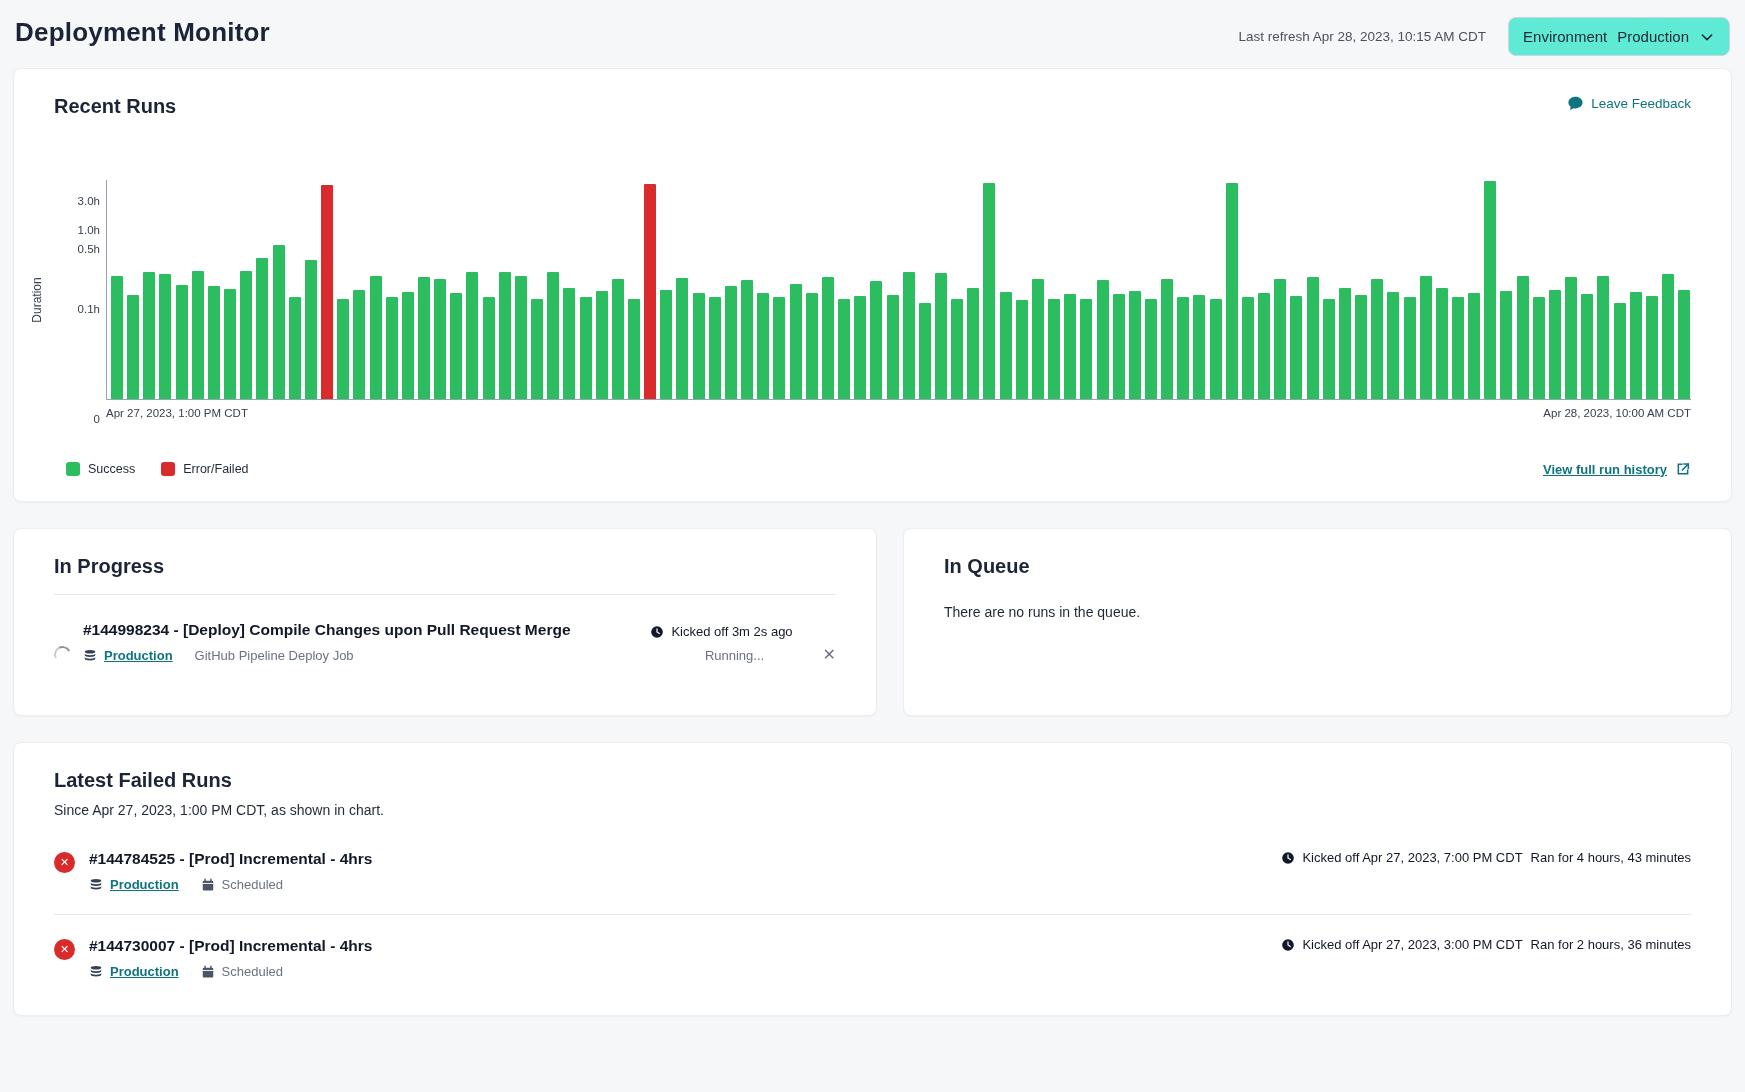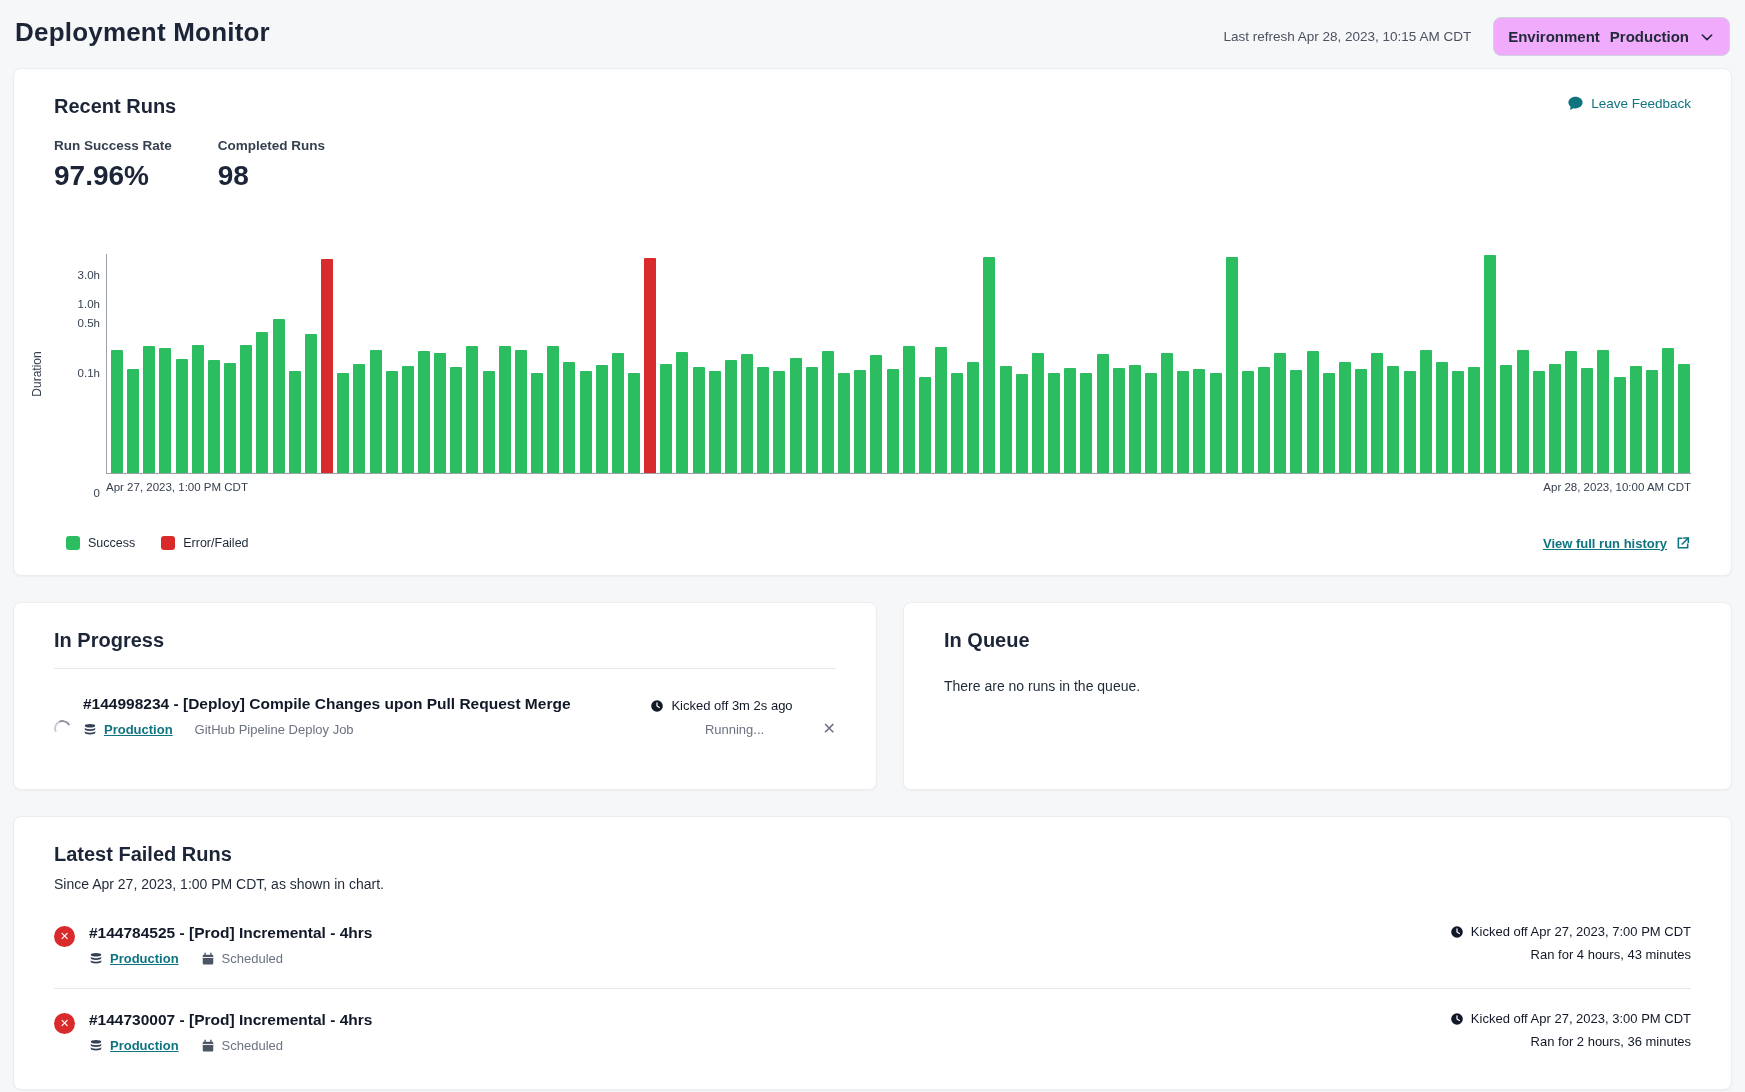--- a/index.html
+++ b/index.html
@@ -11,22 +11,22 @@
   }
   .page { padding: 13px 13px 0 13px; }
 
   
   .topbar { display: flex; align-items: flex-start; justify-content: space-between; padding: 4px 2px 12px 2px; }
   .page-title { font-size: 26px; font-weight: 700; color: #1c2537; letter-spacing: .2px; }
   .topbar-right { display: flex; align-items: center; gap: 22px; }
   .last-refresh { font-size: 13.5px; color: #4a5160; }
   .env-select {
     display: flex; align-items: center; gap: 10px;
-    background: #f0abfc; border: 1px solid #cdd4dd; border-radius: 8px;
-    padding: 10px 14px; font-size: 15px; color: #1f2937; cursor: pointer; font-weight: bold;
+    background: #5eead4; border: 1px solid #cdd4dd; border-radius: 8px;
+    padding: 10px 14px; font-size: 15px; color: #1f2937; cursor: pointer;
   }
   .env-select .env-label { color: #1f2937; }
   .env-select .env-value { color: #1f2937; }
 
   
   .card {
     background: #fff; border: 1px solid #ebedf0; border-radius: 8px;
     box-shadow: 0 1px 2px rgba(16,24,40,.04);
   }
   .card h2 { font-size: 20px; font-weight: 700; color: #1c2537; }
@@ -93,21 +93,21 @@
   .failed-sub { margin-top: 10px; font-size: 14px; color: #1f2937; }
   .failed-row { display: flex; align-items: flex-start; padding: 22px 0; }
   .failed-row + .failed-row { border-top: 1px solid #e6e8eb; }
   .failed-list { margin-top: 10px; }
   .err-badge {
     width: 21px; height: 21px; border-radius: 50%; background: #d92b2b; flex: 0 0 auto;
     display: flex; align-items: center; justify-content: center;
     color: #fff; font-size: 11px; font-weight: 700; margin-top: 2px;
   }
   .failed-main { margin-left: 14px; flex: 1; min-width: 0; }
-  .failed-right { display: flex; flex-direction: column; align-items: flex-end; gap: 8px; }
+  .failed-right { display: flex; flex-direction: row; align-items: flex-end; gap: 8px; }
   .ranfor { font-size: 13px; color: #111827; }
 
   .icon { display: inline-flex; flex: 0 0 auto; }
 </style>
 </head>
 <body>
 
 <div class="page">
 
   <div class="topbar">
@@ -132,30 +132,20 @@
       <a class="feedback-link">
         <span class="icon">
           <svg width="17" height="17" viewBox="0 0 24 24" fill="#0e7480">
               <path d="M12 2.5C6.5 2.5 2 6.1 2 10.6c0 2.3 1.2 4.4 3.1 5.9L4.3 21l4.9-2.4c.9.2 1.8.3 2.8.3 5.5 0 10-3.6 10-8.2S17.5 2.5 12 2.5z"></path>
             </svg>
         </span>
         <span>Leave Feedback</span>
       </a>
     </div>
 
-    <div class="stats-row">
-      <div class="stat">
-        <div class="stat-label">Run Success Rate</div>
-        <div class="stat-value">97.96%</div>
-      </div>
-      <div class="stat">
-        <div class="stat-label">Completed Runs</div>
-        <div class="stat-value">98</div>
-      </div>
-    </div>
 
     <div class="chart-area">
       <div class="y-axis-label">Duration</div>
       <div class="bars" id="chart-bars">
           <div class="bar" title="0.085h" style="height: 122.7px; background: rgb(45, 189, 97);"></div>
           <div class="bar" title="0.042h" style="height: 103.8px; background: rgb(45, 189, 97);"></div>
           <div class="bar" title="0.099h" style="height: 126.7px; background: rgb(45, 189, 97);"></div>
           <div class="bar" title="0.092h" style="height: 124.8px; background: rgb(45, 189, 97);"></div>
           <div class="bar" title="0.062h" style="height: 114.2px; background: rgb(45, 189, 97);"></div>
           <div class="bar" title="0.104h" style="height: 128px; background: rgb(45, 189, 97);"></div>
@@ -249,21 +239,21 @@
           <div class="bar" title="0.032h" style="height: 96.5px; background: rgb(45, 189, 97);"></div>
           <div class="bar" title="0.048h" style="height: 107.4px; background: rgb(45, 189, 97);"></div>
           <div class="bar" title="0.041h" style="height: 103.1px; background: rgb(45, 189, 97);"></div>
           <div class="bar" title="0.093h" style="height: 125.1px; background: rgb(45, 189, 97);"></div>
           <div class="bar" title="0.052h" style="height: 109.5px; background: rgb(45, 189, 97);"></div>
         </div>
       <div id="chart-yticks">
           <div class="ytick" style="bottom: 211.991px;">3.0h</div>
           <div class="ytick" style="bottom: 182.6px;">1.0h</div>
           <div class="ytick" style="bottom: 164.057px;">0.5h</div>
-          <div class="ytick" style="bottom: 114px; margin-left: 14px;">0.1h</div>
+          <div class="ytick" style="bottom: 104px; margin-left: 14px;">0.1h</div>
           <div class="ytick" style="bottom: -6px;">0</div>
         </div>
       <div class="xlabels">
         <span>Apr 27, 2023, 1:00 PM CDT</span>
         <span>Apr 28, 2023, 10:00 AM CDT</span>
       </div>
     </div>
 
     <div class="legend-row">
       <div class="legend">

